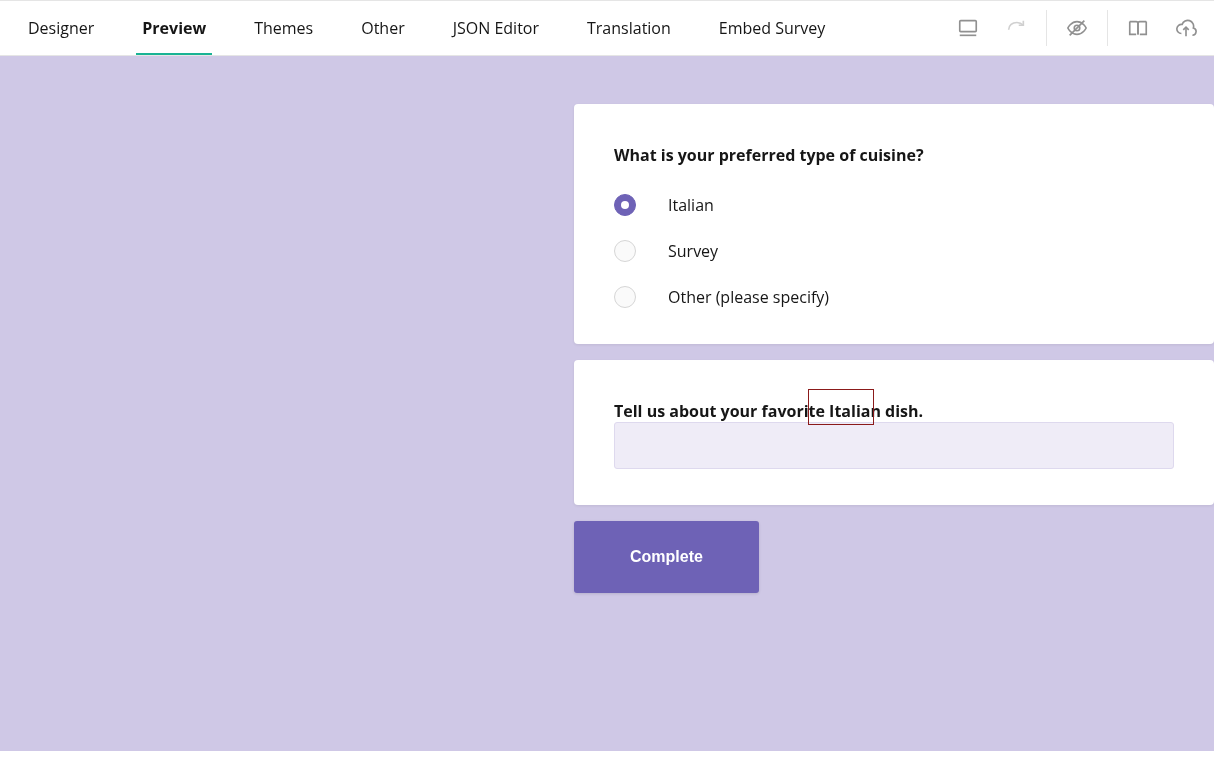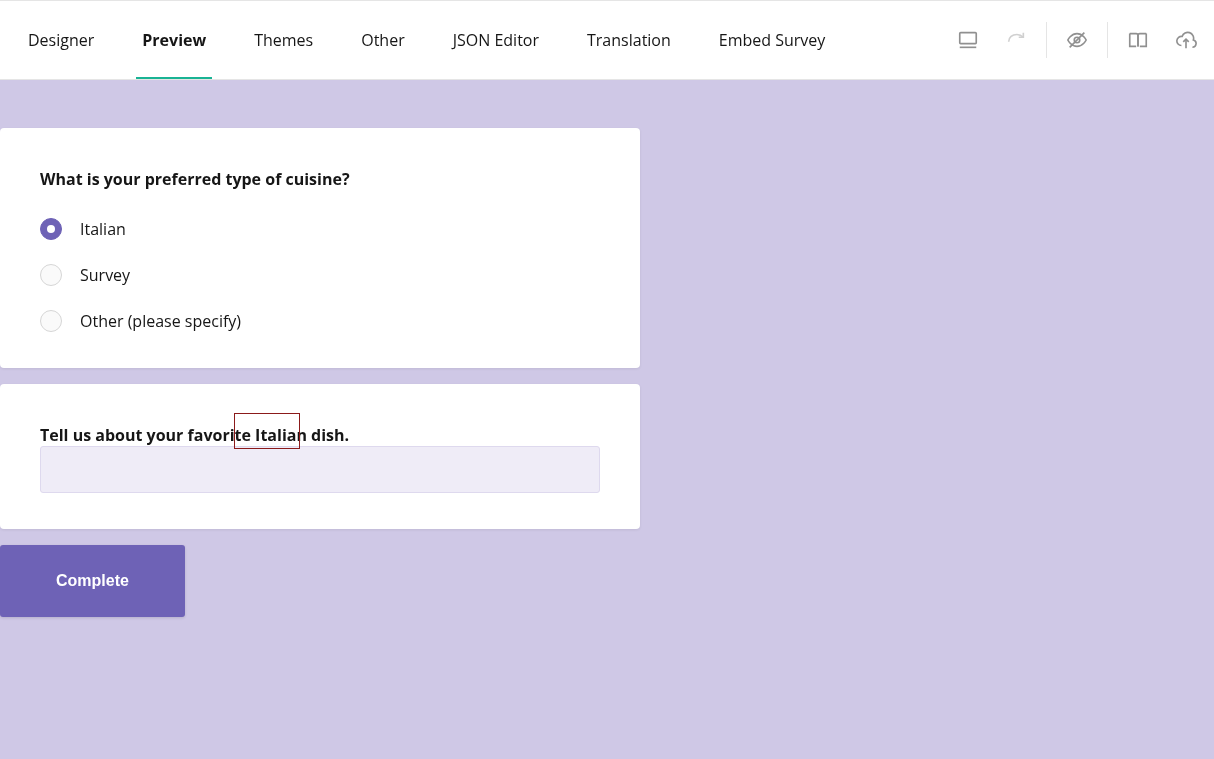--- a/index.html
+++ b/index.html
@@ -1,46 +1,46 @@
 <!DOCTYPE html>
 <html><head>
 <meta charset="utf-8">
 <style>
   * { box-sizing: border-box; margin:0; padding:0; }
   html,body { width:1214px; height:759px; font-family: "Segoe UI", "Open Sans", Arial, sans-serif; background:#fff; color:#161616; }
   .topbar {
-    height:80px; border-top:1px solid #e5e5e5; border-bottom:1px solid #e5e5e5;
+    height:56px; border-top:1px solid #e5e5e5; border-bottom:1px solid #e5e5e5;
     display:flex; align-items:stretch; justify-content:space-between;
     padding-left:4px; padding-right:4px; background:#fff;
   }
   .tabs { display:flex; align-items:stretch; }
   .tab {
     padding:0 24px; display:flex; align-items:center; font-size:16px; color:#161616;
     cursor:pointer; position:relative;
   }
   .tab.active { font-weight:700; }
   .tab.active::after {
     content:""; position:absolute; left:18px; right:18px; bottom:0; height:2px; background:#19b394;
   }
   .tools { display:flex; align-items:center; gap:0; }
   .tool { width:48px; height:64px; display:flex; align-items:center; justify-content:center; cursor:pointer; }
   .tool svg { width:22px; height:22px; stroke:#909090; fill:none; stroke-width:1.8; }
   .vdiv { width:1px; height:36px; background:#e5e5e5; margin:0 6px; align-self:center; }
   .stage {
-    height:695px; background:#cfc8e6; display:flex; flex-direction:column; align-items:flex-start;
+    height:695px; background:#cfc8e6; display:flex; flex-direction:column; align-items:flex-end;
     padding-top:48px;
   }
   .card {
     width:640px; background:#fff; border-radius:4px;
     box-shadow:0 1px 3px rgba(0,0,0,0.08);
     padding:40px 40px 36px 40px;
     margin-bottom:16px;
   }
   .q-title { font-size:16px; font-weight:700; color:#161616; margin-bottom:28px; }
-  .option { display:flex; align-items:center; gap:18px; margin-bottom:24px; cursor:pointer; }
+  .option { display:flex; align-items:center; gap:32px; margin-bottom:24px; cursor:pointer; }
   .option:last-child { margin-bottom:0; }
   .radio {
     width:22px; height:22px; border-radius:50%; border:1px solid #d6d6d6; background:#fafafa;
     display:flex; align-items:center; justify-content:center; flex-shrink:0;
   }
   .radio.selected { background:#6e62b6; border-color:#6e62b6; }
   .radio.selected::after { content:""; width:8px; height:8px; border-radius:50%; background:#fff; }
   .opt-label { font-size:16px; color:#161616; }
   .q2-text { font-size:16px; font-weight:700; color:#161616; position:relative; display:inline-block; }
   .highlight-box {

